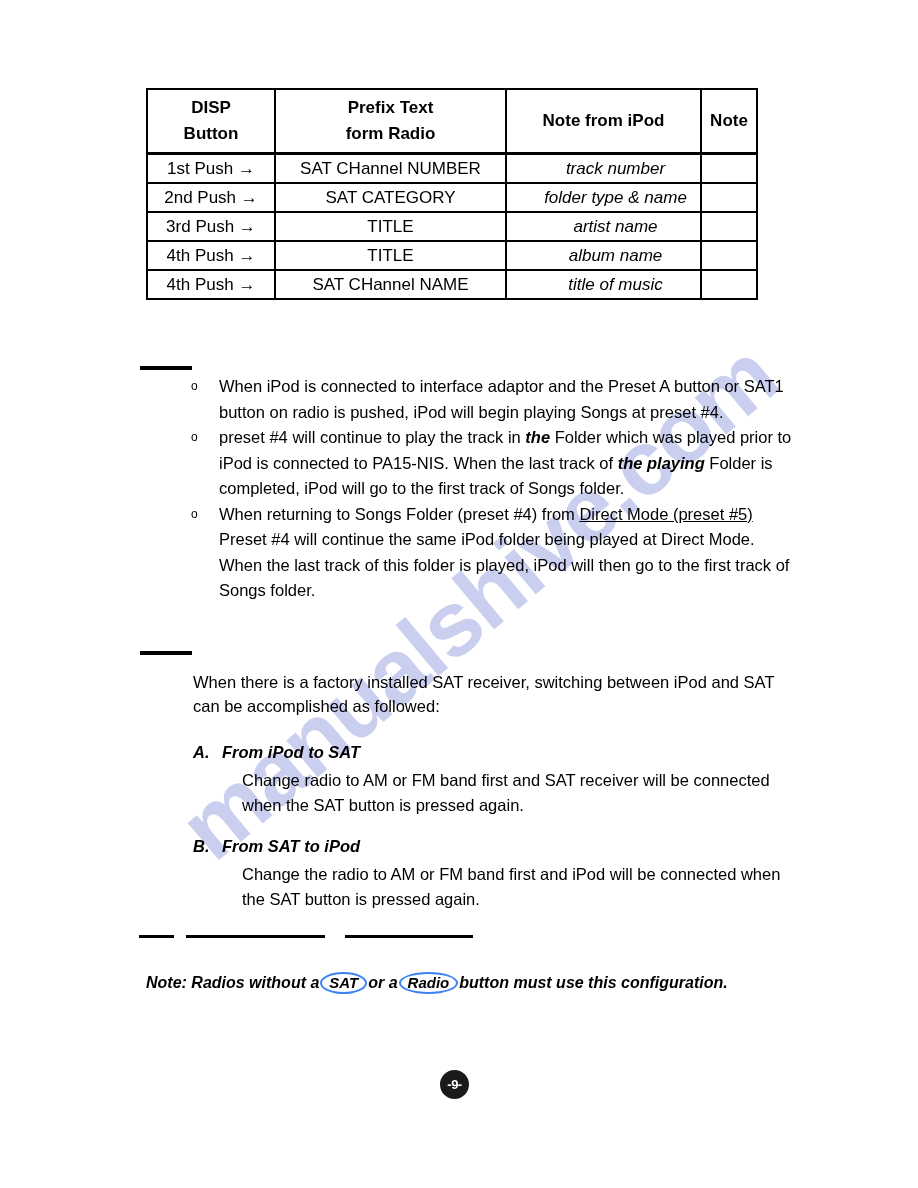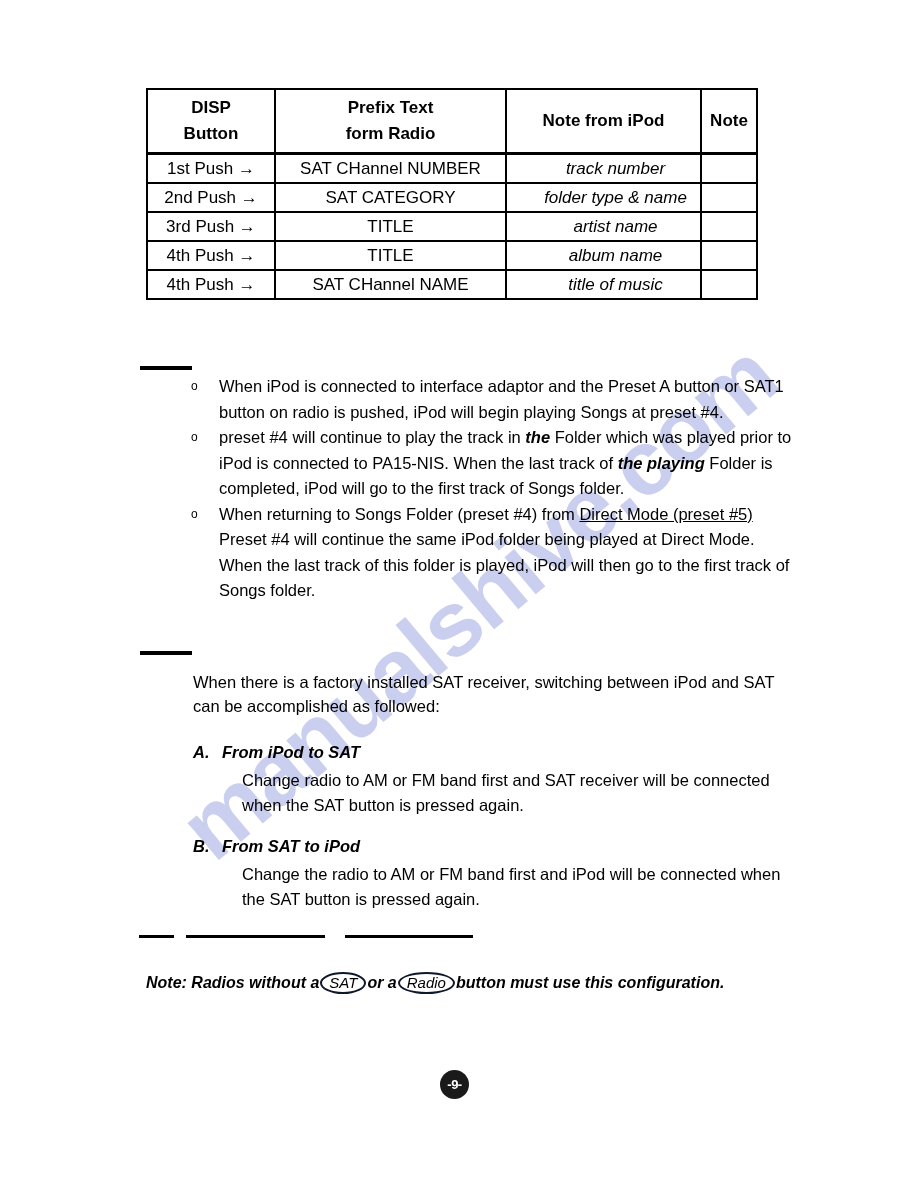--- a/index.html
+++ b/index.html
@@ -171,25 +171,25 @@
     font-weight: 700;
     font-style: italic;
     display: flex;
     align-items: center;
     white-space: nowrap;
   }
   #note-line .oval {
     display: inline-flex;
     align-items: center;
     justify-content: center;
-    border: 2px solid #0f172a;
+    border: 2px solid #3b82f6;
     border-radius: 50%/50%;
     padding: 1px 7px 2px 7px;
     margin: 0 1px;
-    font-weight: 400;
+    font-weight: 700;
     font-style: italic;
     font-size: 15px;
     line-height: 15px;
   }
 
   
   #page-badge {
     position: absolute;
     left: 440px;
     top: 1070px;

